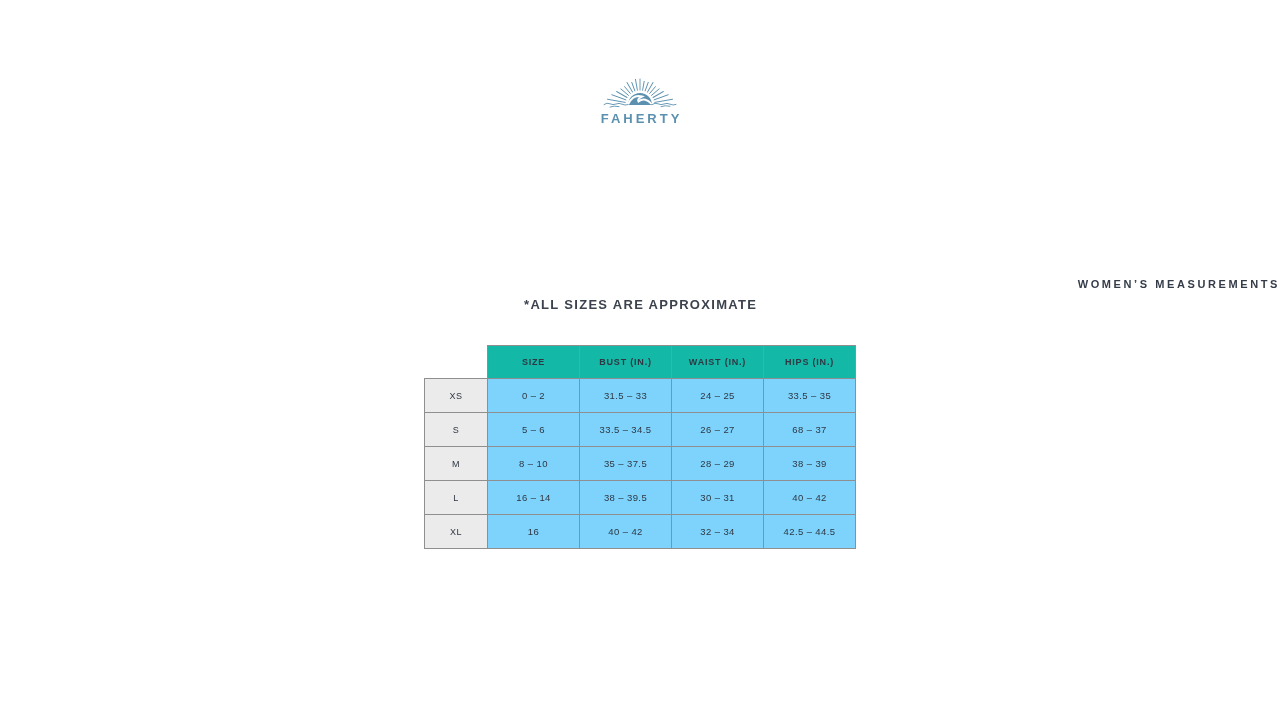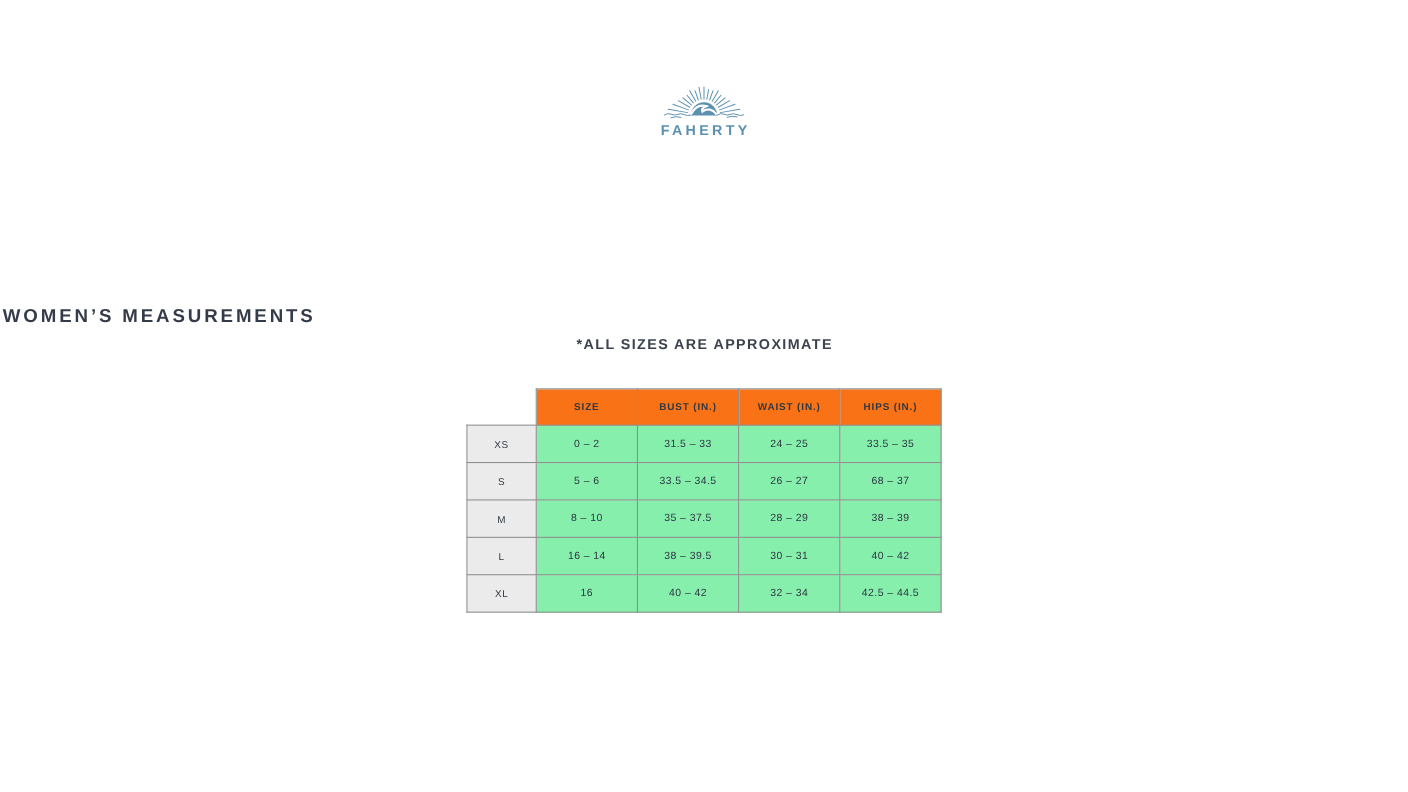--- a/index.html
+++ b/index.html
@@ -16,22 +16,22 @@
     font-size: 13px;
     font-weight: 700;
     letter-spacing: 3px;
     color: #5b91af;
     text-indent: 3px; 
   }
 
   
   .page-title {
     margin-top: 152px;
-    text-align: left;
-    font-size: 17px;
+    text-align: right;
+    font-size: 11px;
     font-weight: 600;
     letter-spacing: 2.6px;
     color: #353c49;
     text-indent: 2.6px;
   }
   .page-subtitle {
     margin-top: 7px;
     text-align: center;
     font-size: 13px;
     font-weight: 600;
@@ -51,39 +51,39 @@
   col.c-data  { width: 92px; }
 
   .measurements th, .measurements td {
     border: 1px solid #8f8f8f;
     text-align: center;
     vertical-align: middle;
     color: #2f3743;
   }
   .measurements thead th {
     height: 33px;
-    background: #f97316;
+    background: #14b8a6;
     font-size: 9px;
     font-weight: 700;
     letter-spacing: 0.8px;
   }
   .measurements thead th.ghost {
     border: none;
     background: transparent;
   }
   .measurements tbody tr { height: 34px; }
   .measurements tbody th.rowlabel {
     background: #ebebeb;
     font-size: 9px;
     font-weight: 500;
     letter-spacing: 0.6px;
     margin-left: 24px;
   }
   .measurements tbody td {
-    background: #86efac;
+    background: #7dd3fc;
     font-size: 9.5px;
     font-weight: 400;
     letter-spacing: 0.4px;
   }
 </style>
 </head>
 <body>
 
 <div class="page">
 

